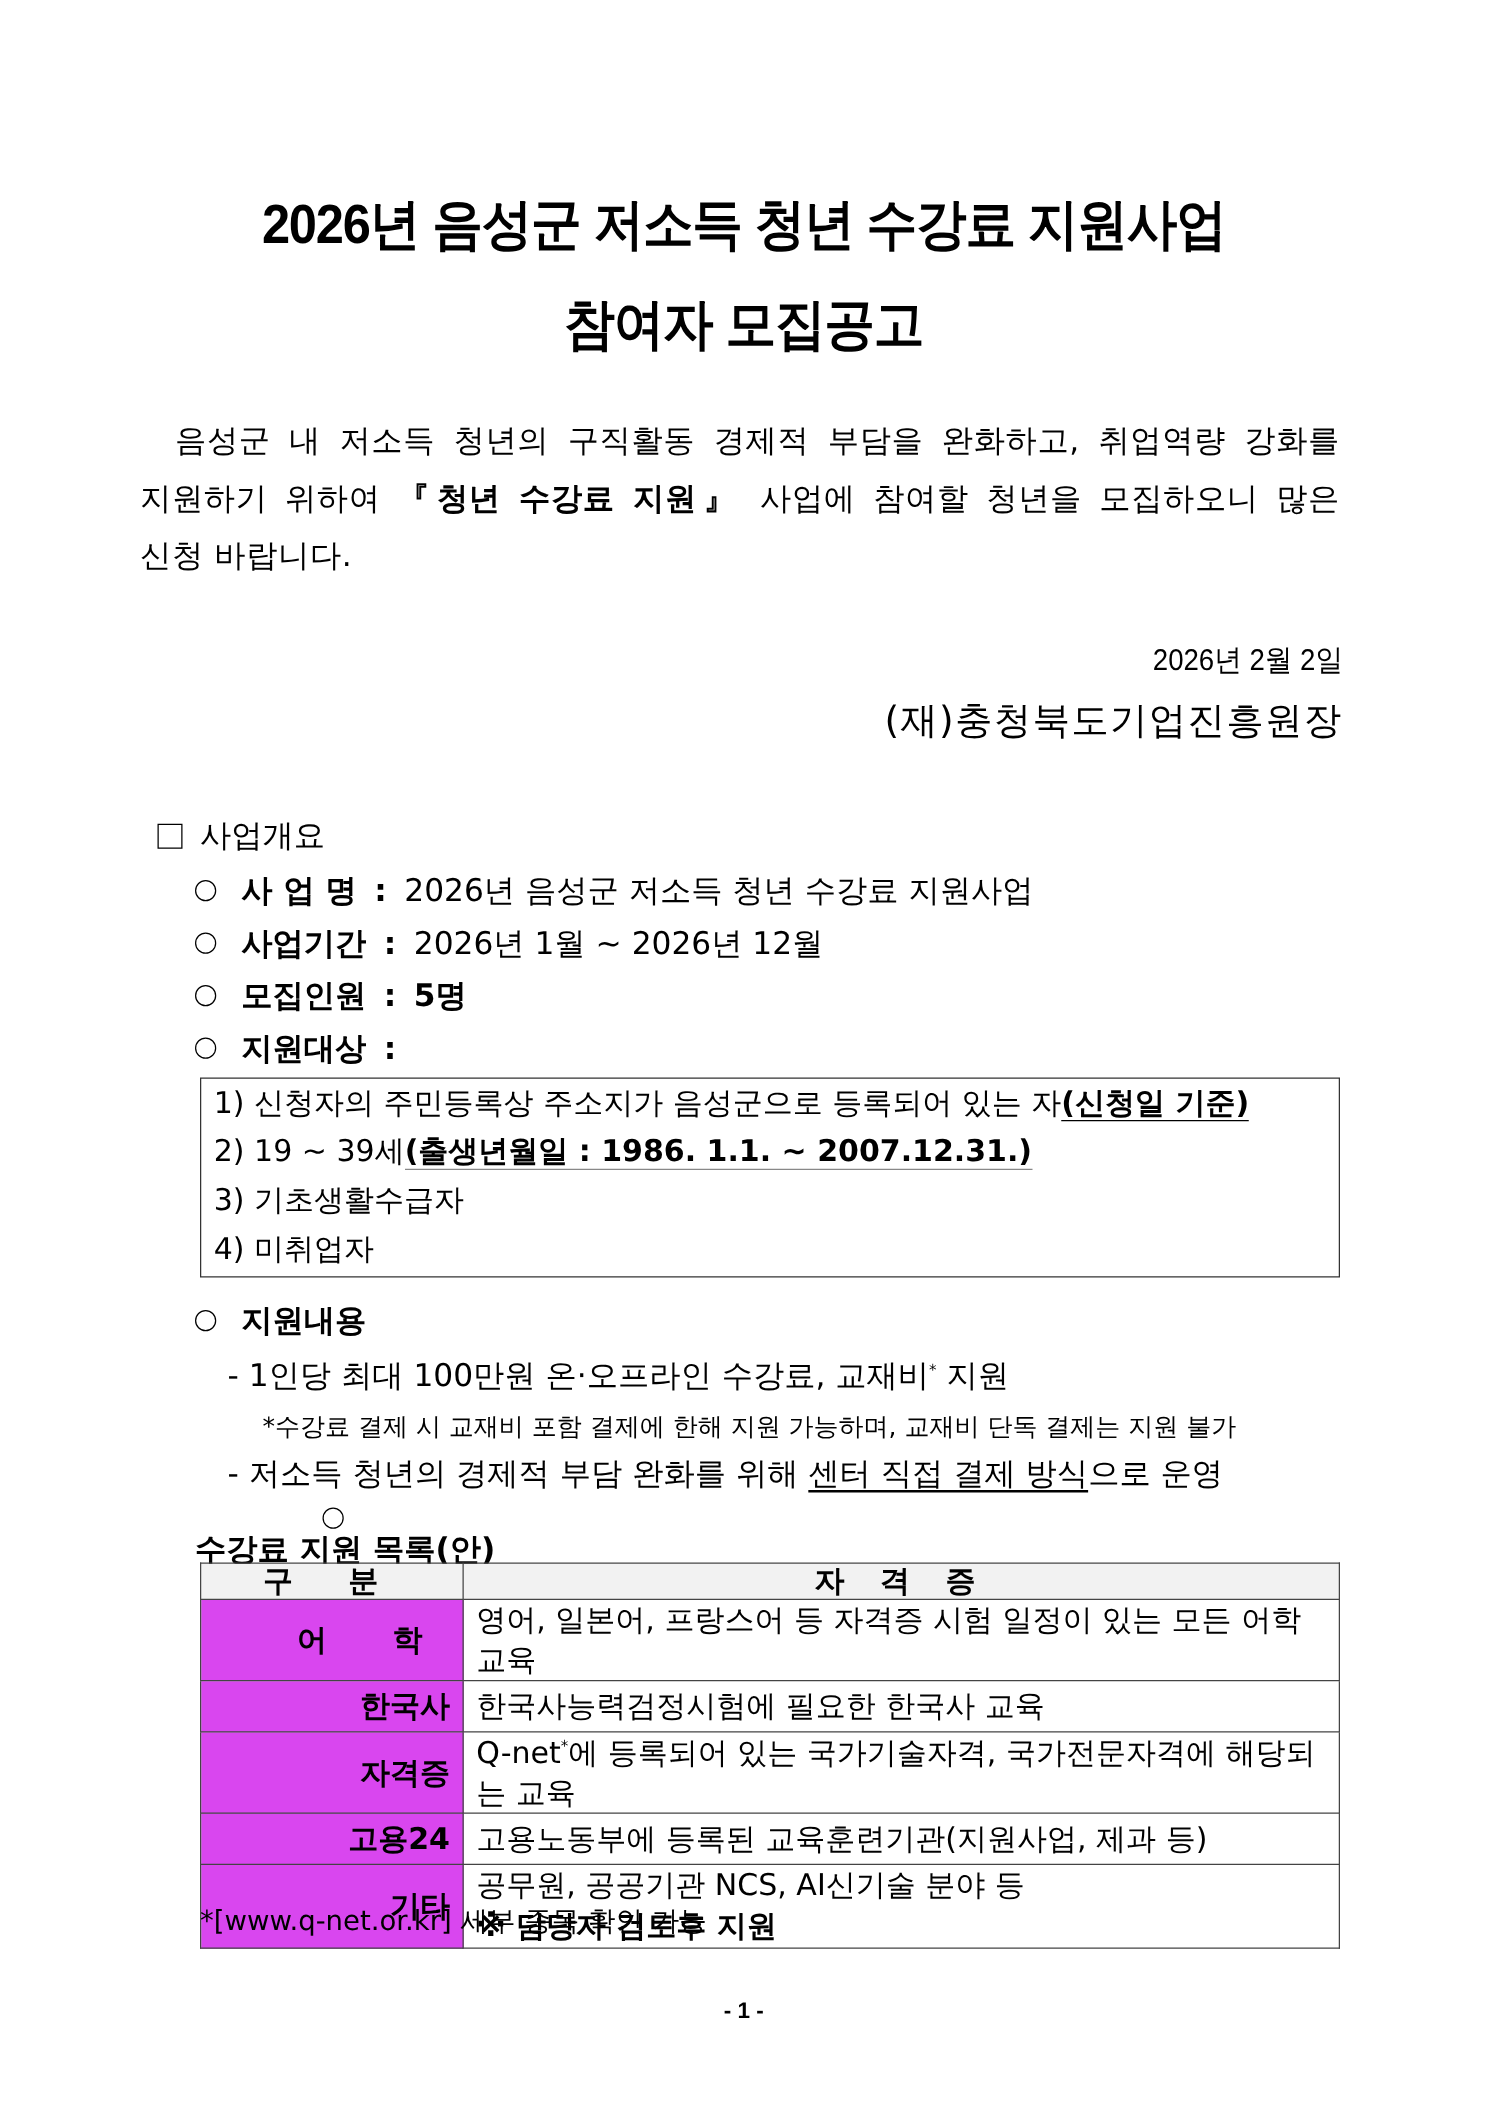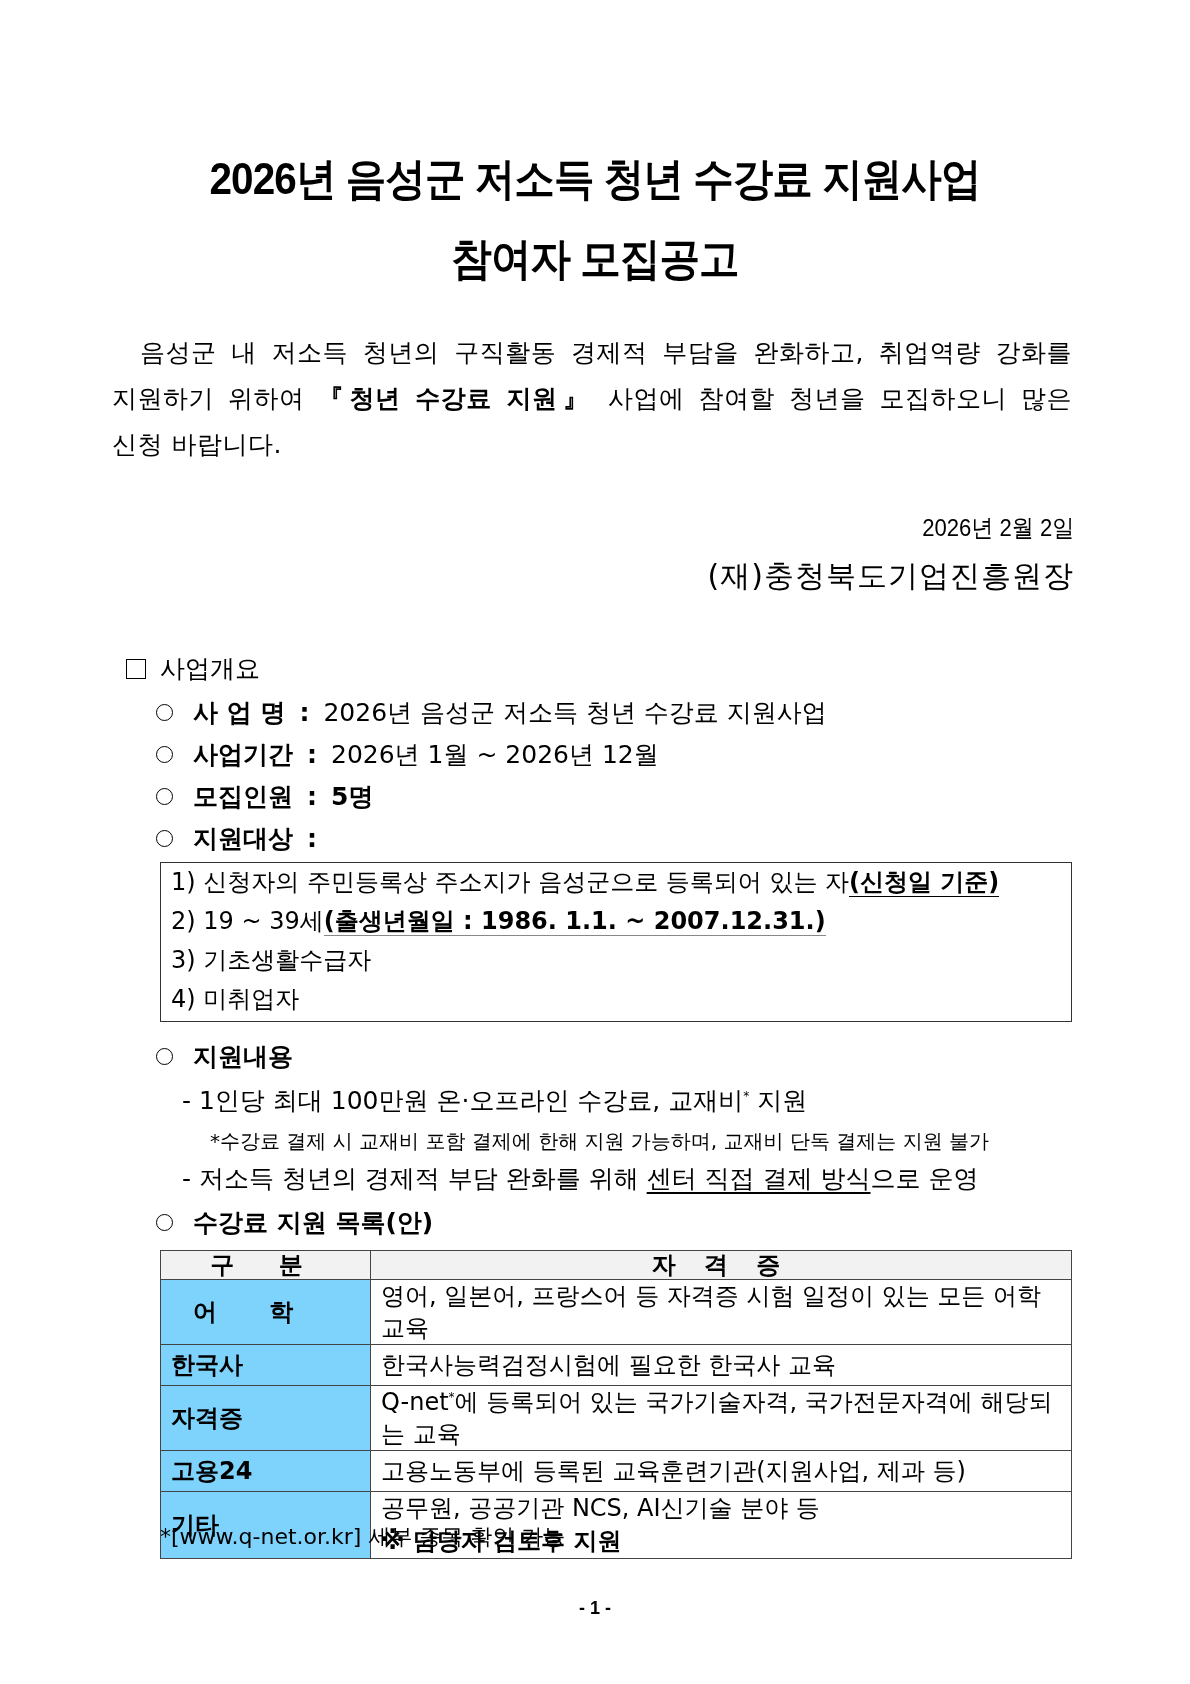--- a/index.html
+++ b/index.html
@@ -63,21 +63,21 @@
     .ul-plain { text-decoration: underline; text-underline-offset: 5px; }
 
     table.list {
       position: absolute; left: 160px; top: 1250px; width: 912px;
       border-collapse: collapse; font-size: 24px;
     }
     table.list th, table.list td {
       border: 1.2px solid #444; height: 40px; padding: 0 10px;
     }
     table.list th { background: #f2f2f2; font-weight: bold; text-align: center; }
-    table.list td.cat { background: #7dd3fc; font-weight: bold; text-align: left; width: 167px; }
+    table.list td.cat { background: #d946ef; font-weight: bold; text-align: right; width: 167px; }
     table.list tr.tall td { height: 66px; line-height: 33px; }
     table.list th.hdr-cat { height: 28px; line-height: 28px; letter-spacing: 18px; text-align: center; }
     table.list th.hdr-desc { height: 28px; line-height: 28px; letter-spacing: 10px; }
     sup { font-size: 12px; vertical-align: super; line-height: 0; }
 
     .footnote { left: 160px; top: 1522px; font-size: 22px; white-space: nowrap; }
     .page-num { left: 0; width: 1190px; text-align: center; top: 1598px; font-size: 18px; font-weight: bold; font-family: "Liberation Sans", sans-serif; }
   </style>
 </head>
 <body>
@@ -131,21 +131,21 @@
 </div>
 
 <div class="abs bullet-line" style="top:1040px;">
   <span class="circle-icon"></span>
   <span class="blabel">지원내용</span>
 </div>
 <div class="abs dash-line" style="left:182px; top:1084px;"><span>- 1인당 최대 100만원 온·오프라인 수강료, 교재비</span><sup>*</sup><span> 지원</span></div>
 <div class="abs note-line" style="left:210px; top:1128px;">*수강료 결제 시 교재비 포함 결제에 한해 지원 가능하며, 교재비 단독 결제는 지원 불가</div>
 <div class="abs dash-line" style="left:182px; top:1162px;"><span>- 저소득 청년의 경제적 부담 완화를 위해 </span><span class="ul-plain">센터 직접 결제 방식</span><span>으로 운영</span></div>
 
-<div class="abs bullet-line" style="top:1206px;">
+<div class="abs bullet-line" style="top:1206px;flex-direction:column;">
   <span class="circle-icon"></span>
   <span class="blabel">수강료 지원 목록(안)</span>
 </div>
 
 <table class="list">
   <thead>
     <tr>
       <th class="hdr-cat">구 분</th>
       <th class="hdr-desc">자 격 증</th>
     </tr>

